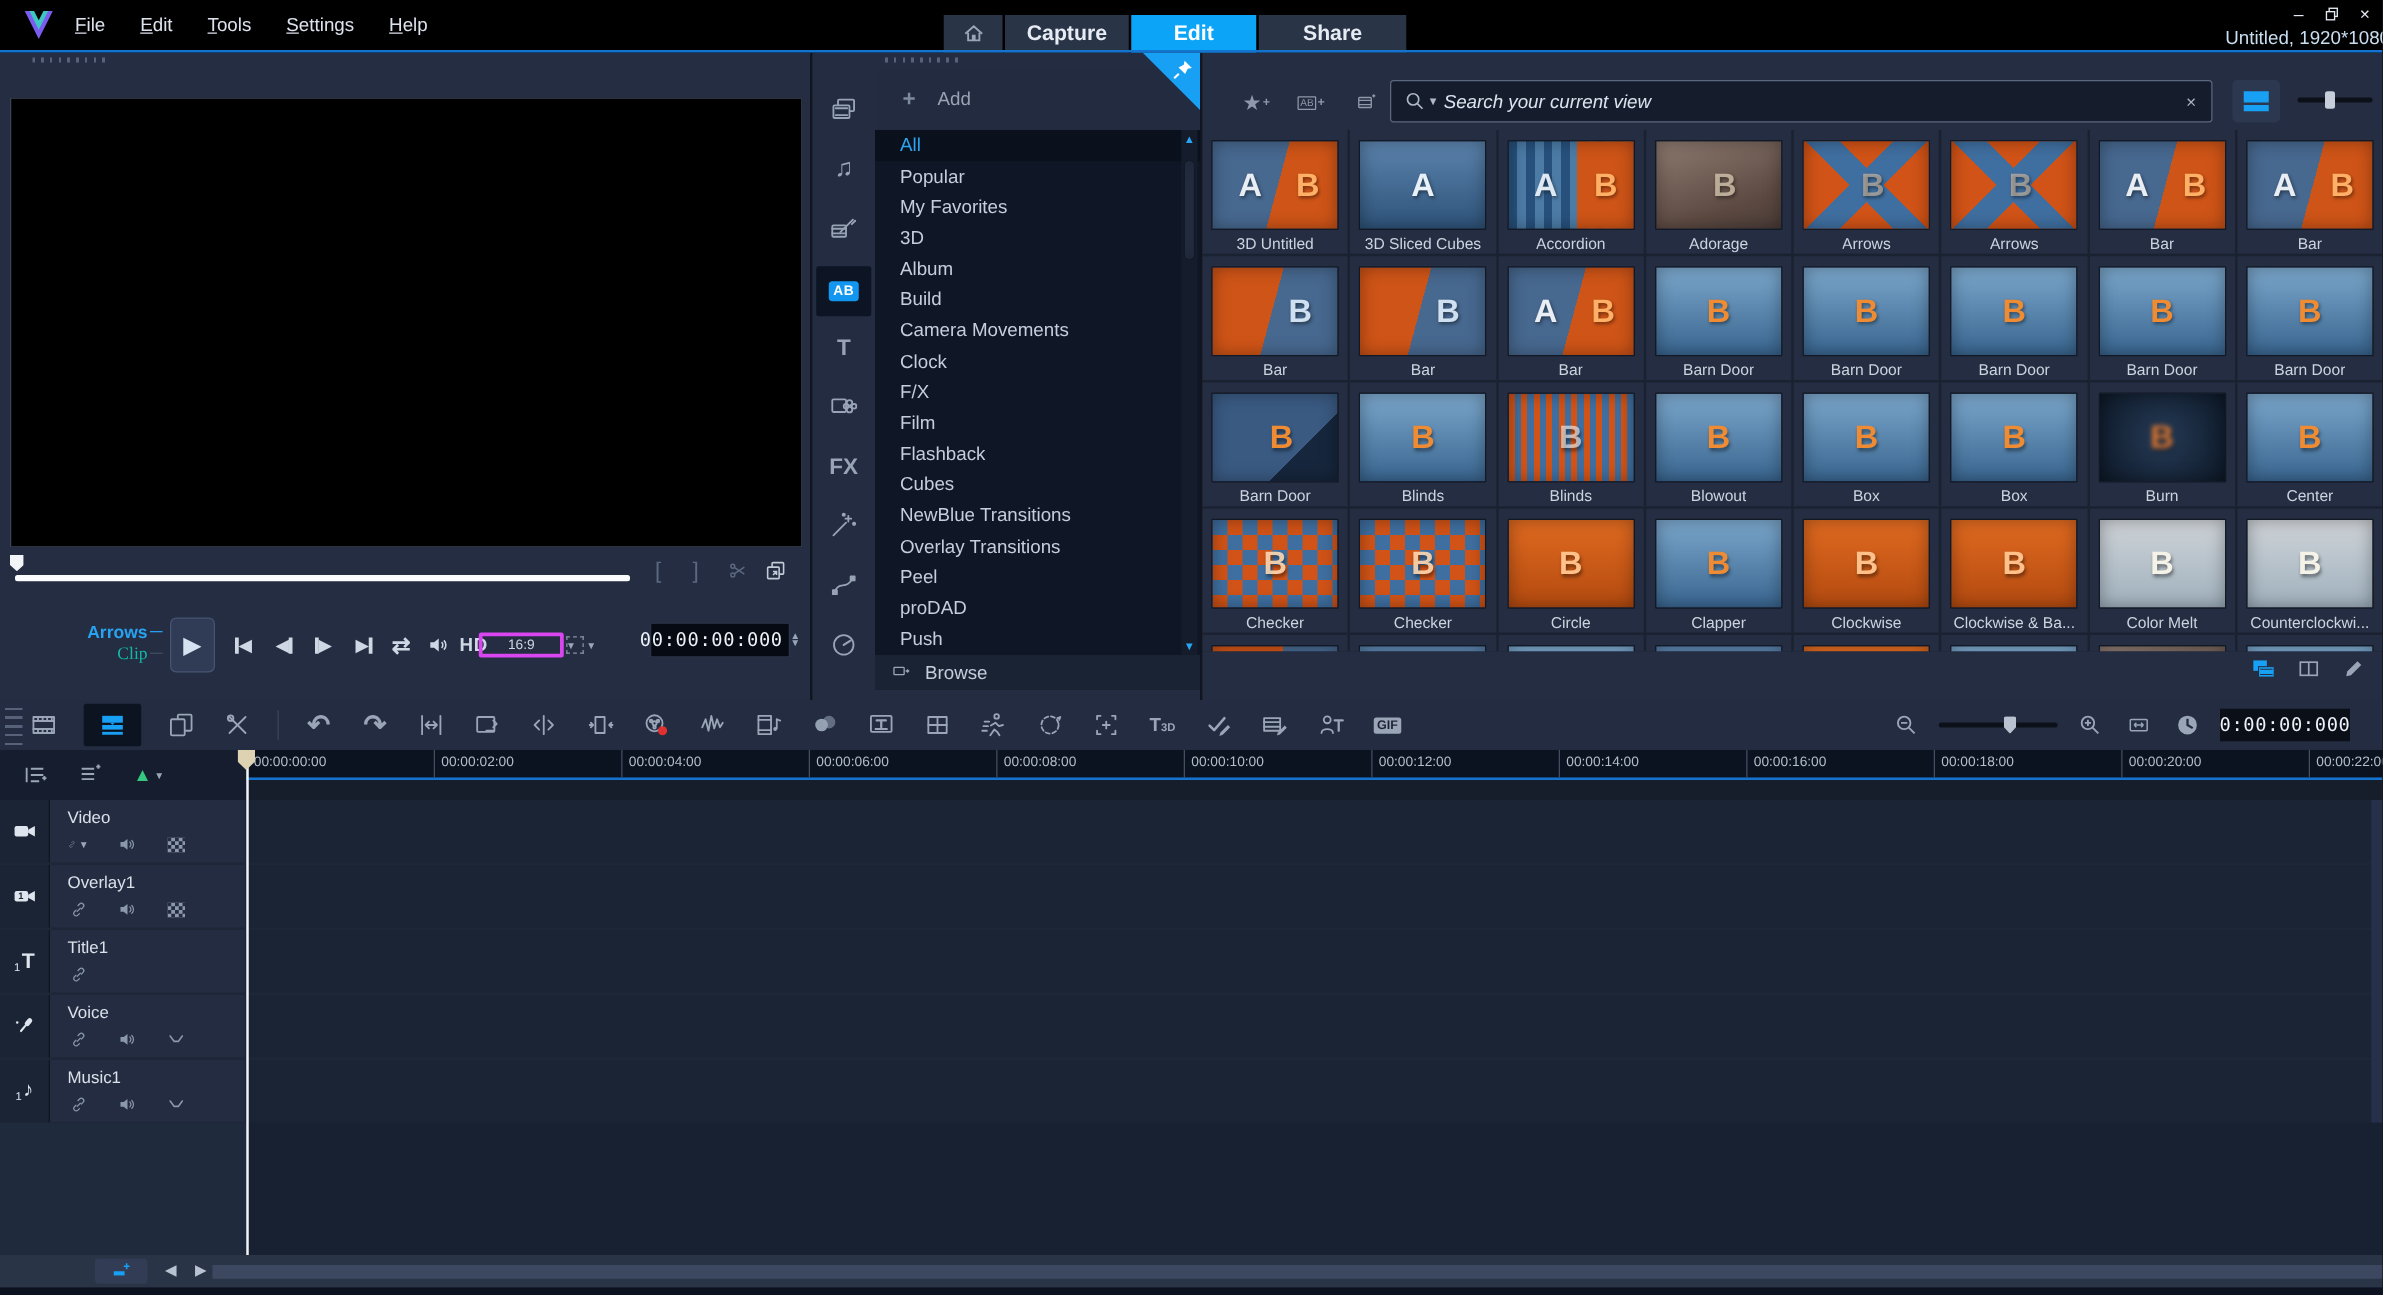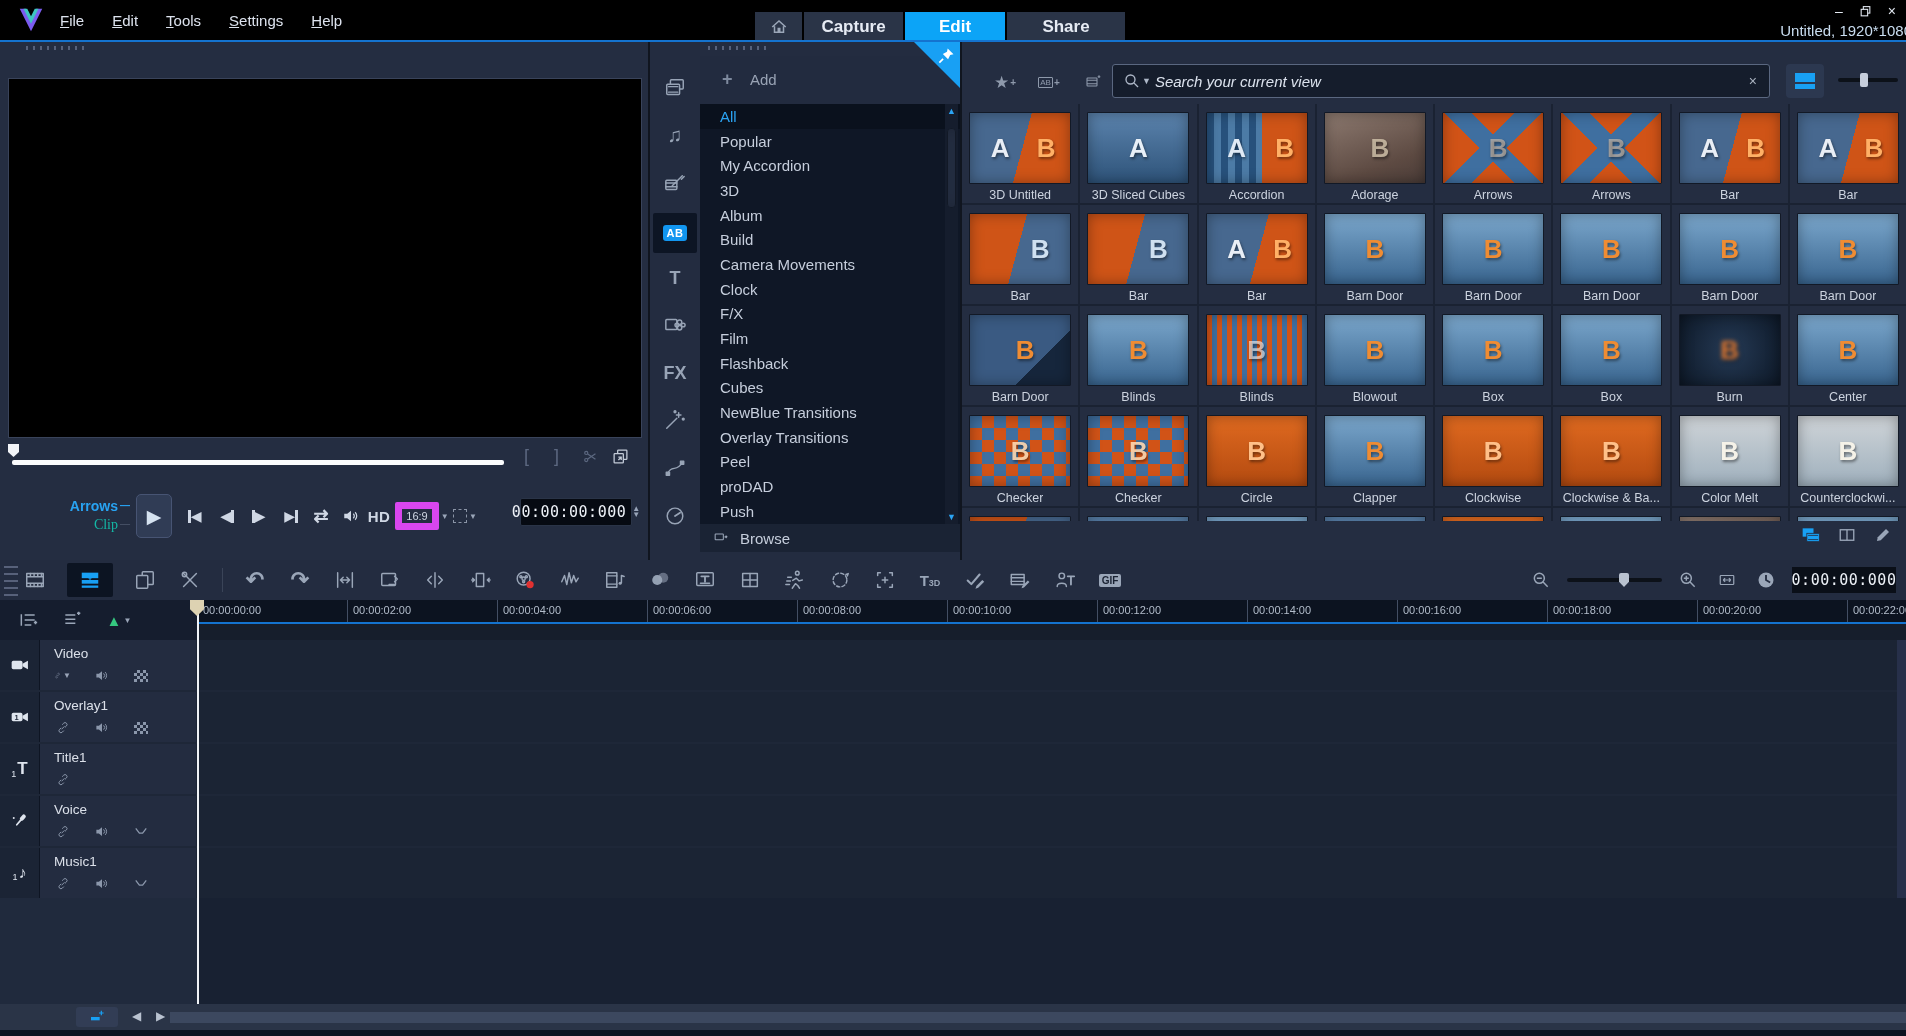--- a/index.html
+++ b/index.html
@@ -39,21 +39,21 @@
   #mode-project { color:#28a3f2; font-size:14px; font-weight:bold; }
   #mode-project::after { content:"\2014"; color:#28a3f2; font-size:10px; vertical-align:2px; margin-left:2px; }
   #mode-clip { color:#14b8a6; font-size:14px;font-family:Liberation Serif, serif; }
   #mode-clip::after { content:"\2014"; color:#5f6b80; font-size:10px; vertical-align:2px; margin-left:2px; }
   #play-btn { left:136px; top:452px; width:36px; height:44px; background:#303c55; border:1px solid #475473; border-radius:5px; }
   #play-btn span { color:#d5e2f0; font-size:19px; }
   .tp { height:44px; top:452px; width:26px; }
   .tp .bar { width:2.5px; height:13px; background:#cfd7e4; }
   .tp .tri { font-size:14px; line-height:14px; }
   #hd-label { font-weight:bold; font-size:15px; letter-spacing:.5px; }
-  #aspect-box { border:7px solid #d946ef; border-radius:2px; font-size:11px; padding:1px 4px; color:#cfd7e4; }
+  #aspect-box { border:3px solid #d946ef; border-radius:2px; font-size:11px; padding:1px 20px; color:#cfd7e4; }
   .mini-drop { font-size:8px; color:#9aa5b8; margin-left:2px; }
   #select-tool { border:1px dashed #8a94a6; width:14px; height:14px; }
   #preview-timecode { position:absolute; left:520px; top:456px; width:112px; height:28px; background:#060a12; border:1px solid #2a3447;
                       border-radius:2px; display:flex; align-items:center; justify-content:center; gap:6px; }
   .tc-text { font-family:"DejaVu Sans Mono",monospace; font-size:15px; color:#eef2f8; letter-spacing:.5px; }
   .spinner { display:flex; flex-direction:column; line-height:6px; font-size:8px; color:#98a4b8; }
 
   
   #lib-nav { position:absolute; left:650px; top:42px; width:50px; height:518px; background:#232c40; }
   .libnav-item { position:absolute; left:8px; width:34px; height:34px; display:flex; align-items:center; justify-content:center; color:#98a4b6; }
@@ -127,21 +127,21 @@
   .gb-ico.blue { color:#18a0f4; }
 
   
   #timeline { position:absolute; left:0; top:560px; width:1906px; height:476px; background:#1e2738; }
   #tl-toolbar { position:absolute; left:0; top:0; width:1906px; height:40px; background:#232c40; }
   #tl-icons { position:absolute; left:22px; top:0; height:40px; display:flex; align-items:center; gap:19px; }
   .tl-ico { width:26px; height:26px; color:#9aa6b8; display:flex; align-items:center; justify-content:center; font-size:19px; }
   .tl-ico.active-box { width:46px; height:34px; background:#0c1422; border-radius:2px; color:#18a0f4; }
   .tl-sep { width:1px; height:24px; background:#3a4458; }
   .gif-badge { background:#9aa6b8; color:#1b2333; font-weight:bold; font-size:10px; padding:1px 3px; border-radius:2px; }
-  #tl-right { position:absolute; right:10px; top:0; height:40px; display:flex; align-items:center; gap:13px; }
+  #tl-right { position:absolute; right:26px; top:0; height:40px; display:flex; align-items:center; gap:13px; }
   #tl-zoom-slider { position:relative; width:95px; }
   #tl-timecode { width:104px; height:26px; background:#0a0f18; display:flex; align-items:center; justify-content:center; }
 
   #ruler-left { position:absolute; left:0; top:40px; width:197px; height:40px; background:#151d2e; }
   .rl-ico { position:absolute; top:8px; width:24px; height:24px; color:#9aa6b8; display:flex; align-items:center; justify-content:center; }
   #ruler { position:absolute; left:197px; top:40px; width:1709px; height:22px; background:#0c1320; display:flex; overflow:hidden; }
   .tick { width:150px; flex:0 0 150px; border-left:1px solid #434e63; font-size:11px; color:#b3bdcb; padding:4px 0 0 5px; white-space:nowrap; }
   #ruler-blue { position:absolute; left:197px; top:62px; width:1709px; height:2px; background:#1473cf; }
   #ruler-under { position:absolute; left:197px; top:64px; width:1709px; height:16px; background:#161e2c; }
 
@@ -351,21 +351,21 @@
     <span id="add-label">Add</span>
   </div>
   <div id="pin-corner"></div>
   <svg id="pin-ico" viewBox="0 0 24 24">
     <path d="M14 3 l7 7 -4 .8 -2.5 5 -6.3 -6.3 5 -2.5 z" fill="#fff"></path>
     <path d="M8.5 15.5 L4 20" stroke="#fff" stroke-width="2"></path>
   </svg>
   <div id="cat-list">
       <div class="cat-item selected">All</div>
       <div class="cat-item">Popular</div>
-      <div class="cat-item">My Accordion</div>
+      <div class="cat-item">My Favorites</div>
       <div class="cat-item">3D</div>
       <div class="cat-item">Album</div>
       <div class="cat-item">Build</div>
       <div class="cat-item">Camera Movements</div>
       <div class="cat-item">Clock</div>
       <div class="cat-item">F/X</div>
       <div class="cat-item">Film</div>
       <div class="cat-item">Flashback</div>
       <div class="cat-item">Cubes</div>
       <div class="cat-item">NewBlue Transitions</div>

